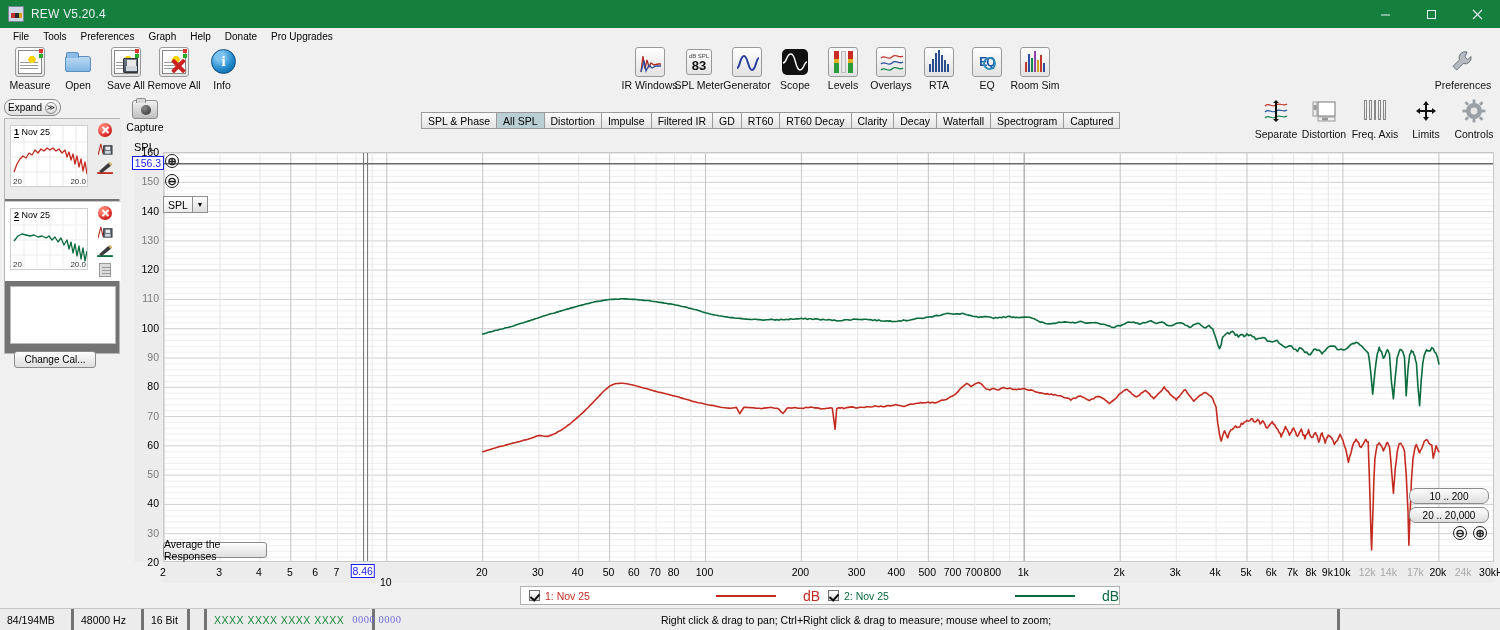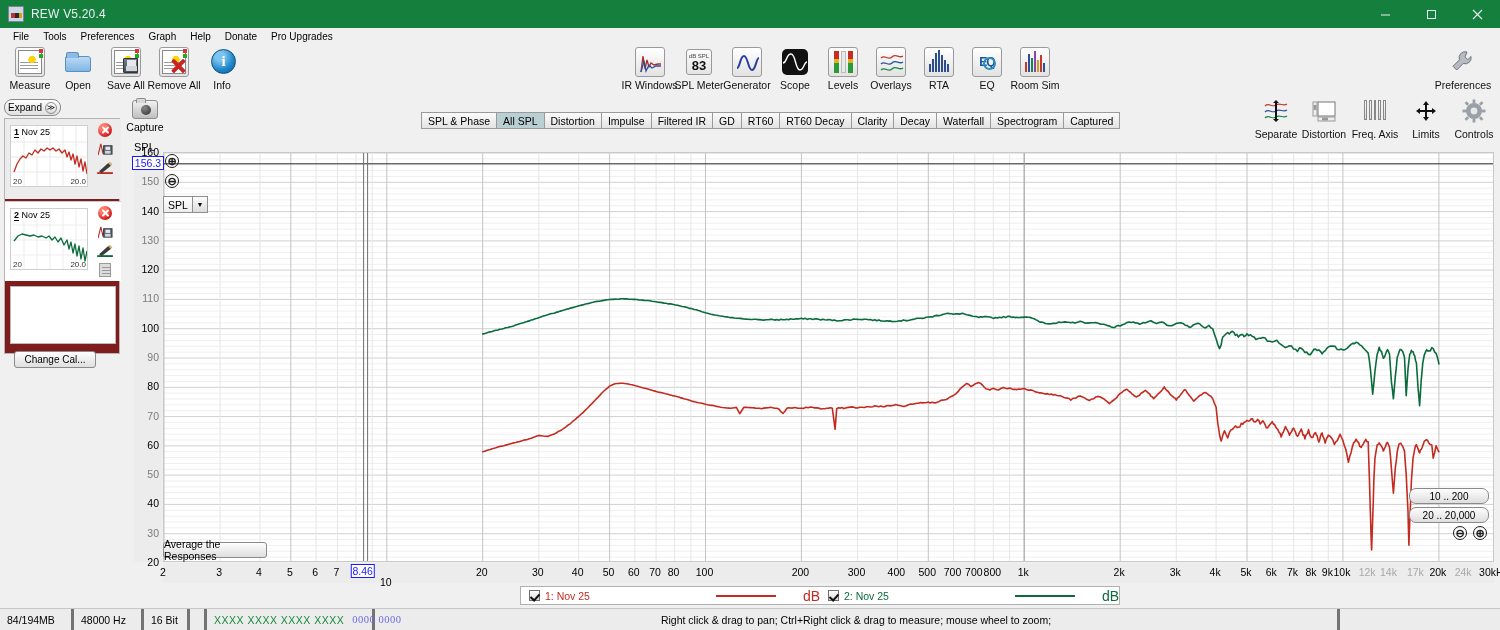--- a/index.html
+++ b/index.html
@@ -166,21 +166,21 @@
     font-size:10px; display:flex;align-items:center;justify-content:center;gap:3px;
   }
   .expand-btn .chev{
     width:12px;height:12px;border-radius:50%;border:1px solid #8a8a8a;
     background:linear-gradient(#fff,#dcdcdc); font-size:8px;
     display:flex;align-items:center;justify-content:center;
   }
 
   .meas-panel{
     position:absolute; left:4px; top:118px; width:116px; height:236px;
-    background:#7f1d1d; border:1px solid #b4b4b4;
+    background:#737373; border:1px solid #b4b4b4;
   }
   .meas-card{
     position:absolute; left:0; width:116px; height:80px; background:#ececec;
   }
   .meas-card.c1{ top:0; }
   .meas-card.c2{ top:82px; background:#fff; border-top:1px solid #c9c9c9;}
   .thumb{
     position:absolute; left:5px; top:6px; width:78px; height:62px;
     background:#fff; border:1px solid #cfcfcf; overflow:hidden;
   }

